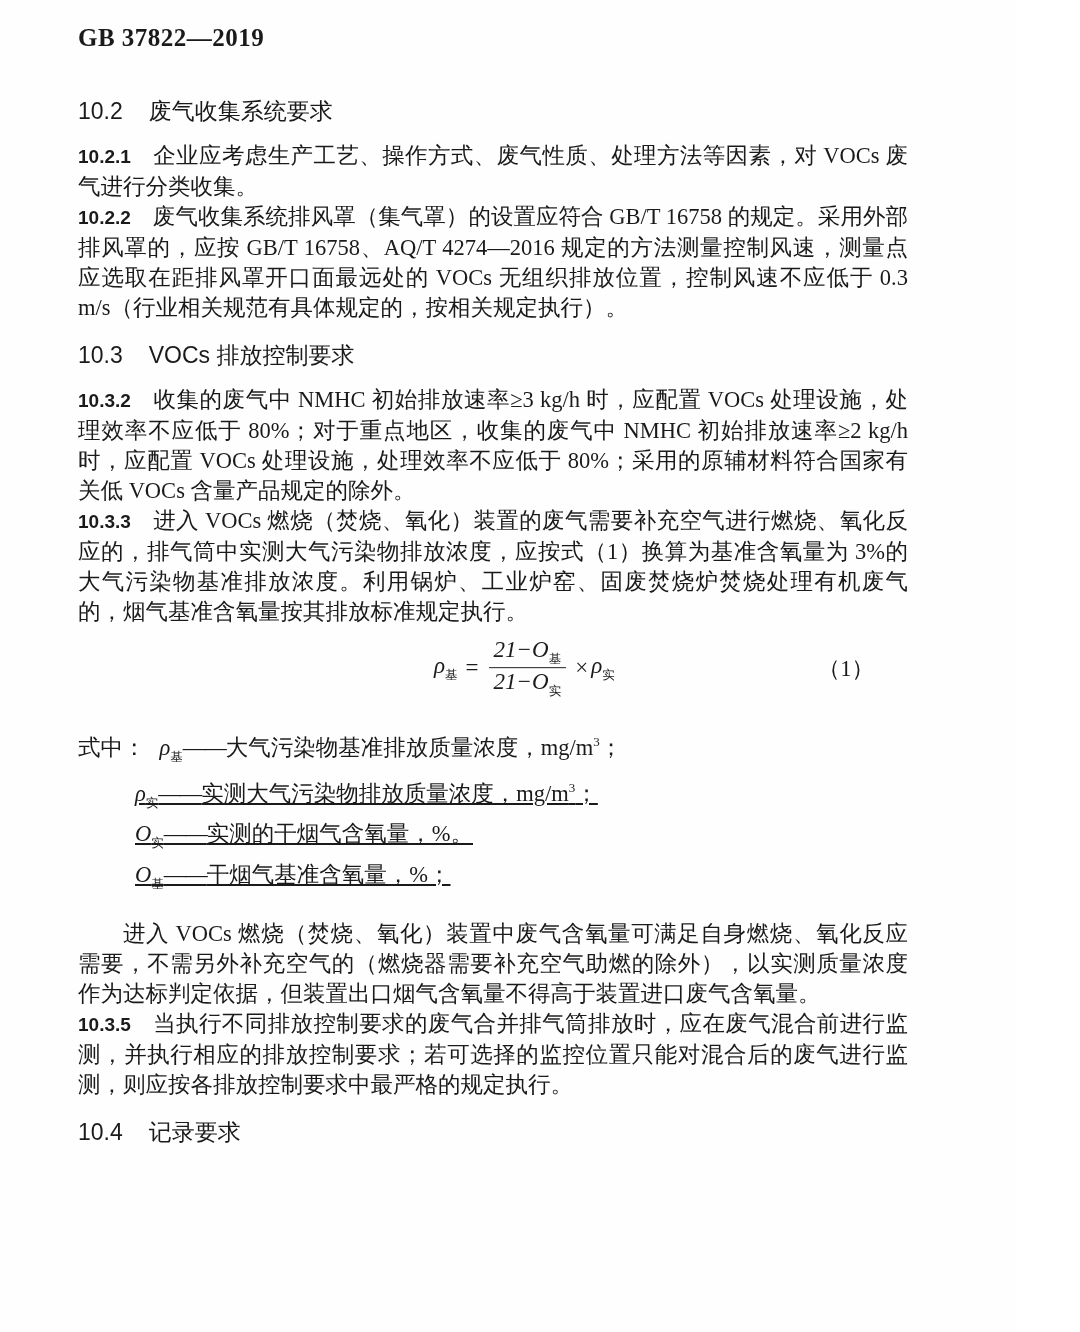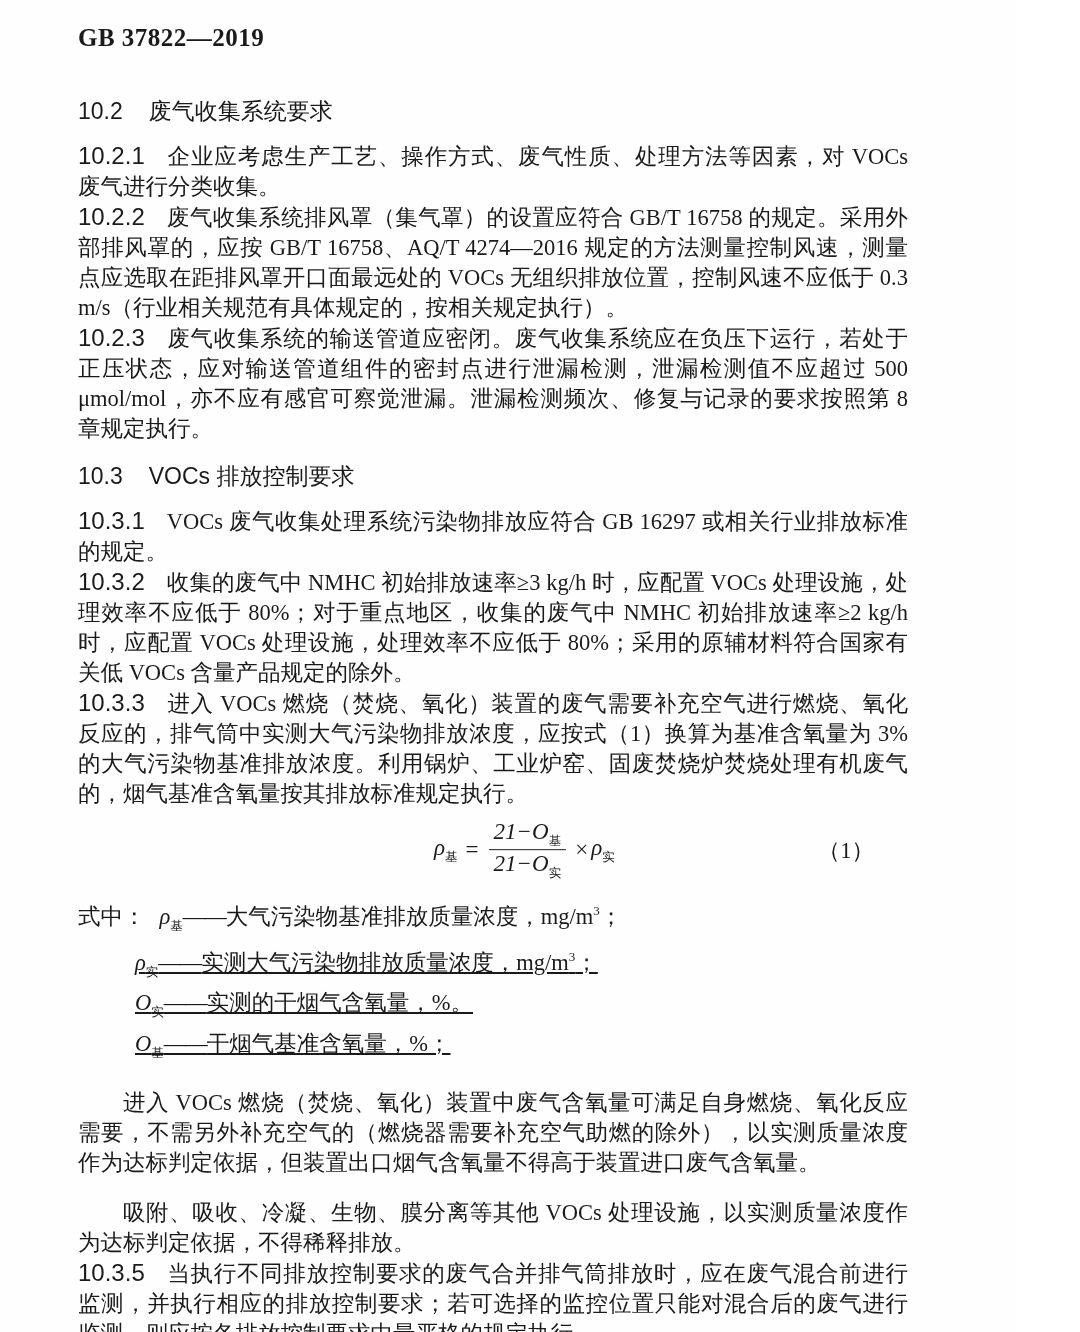--- a/index.html
+++ b/index.html
@@ -24,29 +24,29 @@
     margin:17px 0 15px;
   }
   h2.sec .h-num { padding-right:26px; }
 
   p.clause, p.para {
     font-size:22.5px; line-height:30px;
     text-align:justify; text-justify:inter-character;
   }
   p.clause .cnum {
     font-family:"Liberation Sans","DejaVu Sans",sans-serif;
-    font-weight:400; font-size:24px;
+    font-weight:700; font-size:19px;
     padding-right:22px;
   }
   p.para { text-indent:2em;margin-top:20px; }
 
   sub.small-sub { font-size:12.5px; font-style:normal; }
   sup.small-sup { font-size:13px; }
 
-  .formula-row { position:relative; height:74px; margin:4px 0 8px; }
+  .formula-row { position:relative; height:74px; margin:4px 0 21px; }
   .formula {
     position:absolute; left:356px; top:50%; transform:translateY(-50%);
     display:inline-flex; align-items:center; font-size:23px; line-height:1.1;
   }
   .f-var { font-style:italic; }
   .f-eq { margin:0 10px 0 8px; }
   .frac { display:inline-flex; flex-direction:column; align-items:center;text-align:center; }
   .frac .den { border-top:1.6px solid #222; }
   .frac .num, .frac .den { padding:1px 5px; }
   .f-times { margin:0 3px 0 9px; }
@@ -69,27 +69,25 @@
   <div class="doc-code">GB 37822—2019</div>
 
   <h2 class="sec">
     <span class="h-num">10.2</span><span class="h-title">废气收集系统要求</span>
   </h2>
 
   <p class="clause"><span class="cnum">10.2.1</span><span>企业应考虑生产工艺、操作方式、废气性质、处理方法等因素，对 VOCs 废气进行分类收集。</span></p>
 
   <p class="clause"><span class="cnum">10.2.2</span><span>废气收集系统排风罩（集气罩）的设置应符合 GB/T 16758 的规定。采用外部排风罩的，应按 GB/T 16758、AQ/T 4274—2016 规定的方法测量控制风速，测量点应选取在距排风罩开口面最远处的 VOCs 无组织排放位置，控制风速不应低于 0.3 m/s（行业相关规范有具体规定的，按相关规定执行）。</span></p>
 
-  <p class="clause"><span class="cnum">10.2.3</span><span>废气收集系统的输送管道应密闭。废气收集系统应在负压下运行，若处于正压状态，应对输送管道组件的密封点进行泄漏检测，泄漏检测值不应超过 500 μmol/mol，亦不应有感官可察觉泄漏。泄漏检测频次、修复与记录的要求按照第 8 章规定执行。</span></p>
 
   <h2 class="sec">
     <span class="h-num">10.3</span><span class="h-title">VOCs 排放控制要求</span>
   </h2>
 
-  <p class="clause"><span class="cnum">10.3.1</span><span>VOCs 废气收集处理系统污染物排放应符合 GB 16297 或相关行业排放标准的规定。</span></p>
 
   <p class="clause"><span class="cnum">10.3.2</span><span>收集的废气中 NMHC 初始排放速率≥3 kg/h 时，应配置 VOCs 处理设施，处理效率不应低于 80%；对于重点地区，收集的废气中 NMHC 初始排放速率≥2 kg/h 时，应配置 VOCs 处理设施，处理效率不应低于 80%；采用的原辅材料符合国家有关低 VOCs 含量产品规定的除外。</span></p>
 
   <p class="clause"><span class="cnum">10.3.3</span><span>进入 VOCs 燃烧（焚烧、氧化）装置的废气需要补充空气进行燃烧、氧化反应的，排气筒中实测大气污染物排放浓度，应按式（1）换算为基准含氧量为 3%的大气污染物基准排放浓度。利用锅炉、工业炉窑、固废焚烧炉焚烧处理有机废气的，烟气基准含氧量按其排放标准规定执行。</span></p>
 
   <div class="formula-row">
     <span class="formula">
       <span class="f-var"><span>ρ</span><sub class="small-sub">基</sub></span>
       <span class="f-eq">=</span>
       <span class="frac">
@@ -112,21 +110,20 @@
     <div class="def-line def-rest">
       <span class="sym"><span>O</span><sub class="small-sub">实</sub></span><span class="def-dash">——</span><span>实测的干烟气含氧量，%。</span>
     </div>
     <div class="def-line def-rest">
       <span class="sym"><span>O</span><sub class="small-sub">基</sub></span><span class="def-dash">——</span><span>干烟气基准含氧量，%；</span>
     </div>
   </div>
 
   <p class="para">进入 VOCs 燃烧（焚烧、氧化）装置中废气含氧量可满足自身燃烧、氧化反应需要，不需另外补充空气的（燃烧器需要补充空气助燃的除外），以实测质量浓度作为达标判定依据，但装置出口烟气含氧量不得高于装置进口废气含氧量。</p>
 
-  <p class="para">吸附、吸收、冷凝、生物、膜分离等其他 VOCs 处理设施，以实测质量浓度作为达标判定依据，不得稀释排放。</p>
 
 
   <p class="clause"><span class="cnum">10.3.5</span><span>当执行不同排放控制要求的废气合并排气筒排放时，应在废气混合前进行监测，并执行相应的排放控制要求；若可选择的监控位置只能对混合后的废气进行监测，则应按各排放控制要求中最严格的规定执行。</span></p>
 
   <h2 class="sec">
     <span class="h-num">10.4</span><span class="h-title">记录要求</span>
   </h2>
 
 </div>
 

